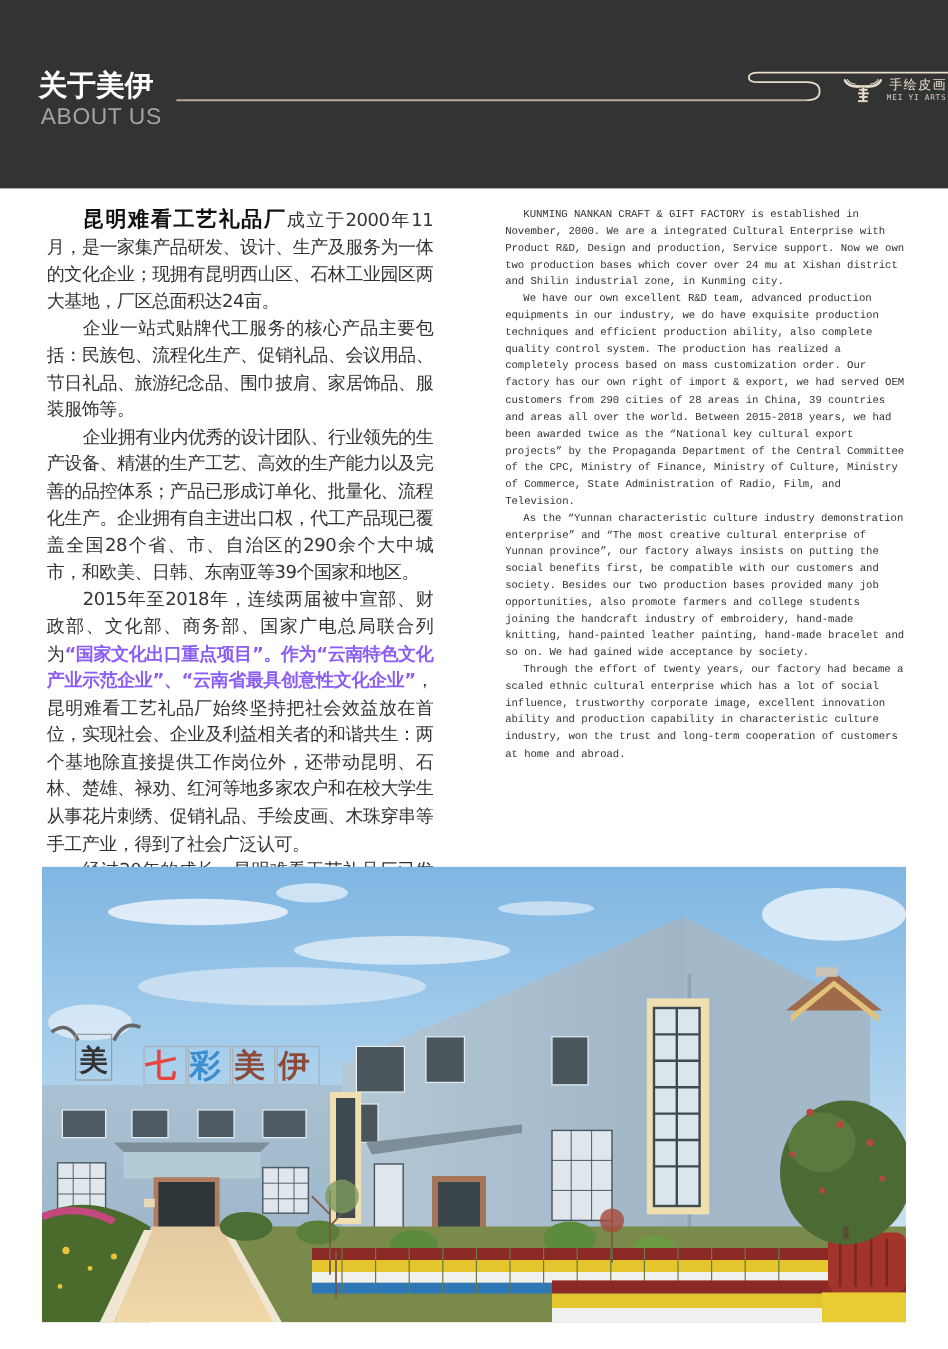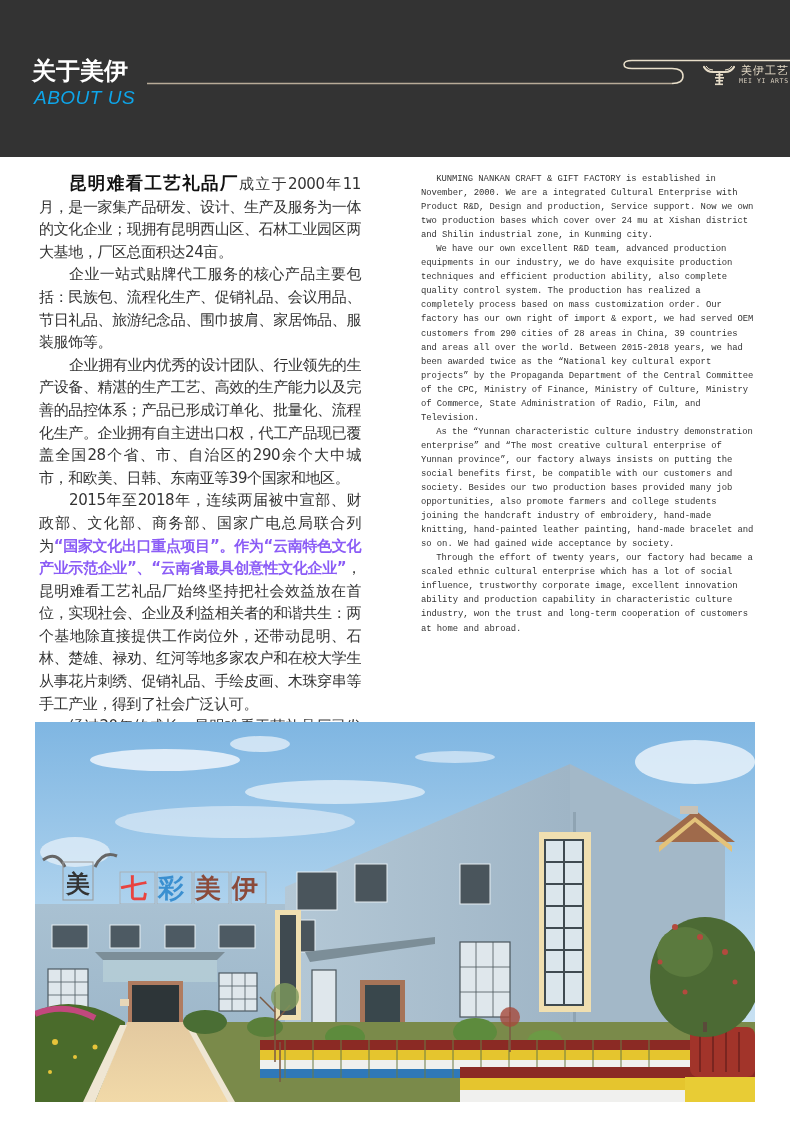--- a/index.html
+++ b/index.html
@@ -12,23 +12,22 @@
     background: #333333;
     text-align: center;
   }
   .title-cn {
     position: absolute; left: 32px; top: 55px;
     color: #ffffff; font-size: 24px; font-weight: bold; letter-spacing: 0px;
     font-family: "DejaVu Sans", sans-serif;
   }
   .title-en {
     position: absolute; left: 34px; top: 87px;
-    color: #0ea5e9; font-size: 19px; letter-spacing: 0.5px;
+    color: #a3a3a3; font-size: 19px; letter-spacing: 0.5px;
     font-family: "Liberation Sans", sans-serif;
-    font-style: italic;
   }
   .header-deco { position: absolute; left: 0; top: 0; width: 790px; height: 157px; }
   .logo {
     position: absolute; left: 703px; top: 63px; width: 87px; height: 26px;
   }
   .logo-mark { position: absolute; left: 0; top: 0; width: 32px; height: 24px; }
   .logo-cn {
     position: absolute; left: 38px; top: 0px; color: #e6dcc8; font-size: 11px;
     letter-spacing: 1px; font-family: "DejaVu Sans", sans-serif;
   }
@@ -80,21 +79,21 @@
     <svg class="logo-mark" width="32" height="24" viewBox="0 0 32 24">
       <path d="M1 4 Q4 9 10 9 L12 9 M31 4 Q28 9 22 9 L20 9" fill="none" stroke="#e6dcc8" stroke-width="2.2" stroke-linecap="round"></path>
       <path d="M3 3 Q5 7 10 7 M29 3 Q27 7 22 7" fill="none" stroke="#e6dcc8" stroke-width="1"></path>
       <rect x="11" y="8" width="10" height="2" fill="#e6dcc8"></rect>
       <rect x="13" y="11" width="7" height="1.6" fill="#e6dcc8"></rect>
       <rect x="12" y="14" width="9" height="1.6" fill="#e6dcc8"></rect>
       <rect x="13" y="17" width="7" height="1.6" fill="#e6dcc8"></rect>
       <rect x="15.5" y="10" width="1.8" height="12" fill="#e6dcc8"></rect>
       <rect x="12" y="20.5" width="8" height="1.6" fill="#e6dcc8"></rect>
     </svg>
-    <div class="logo-cn">美伊工艺</div>
+    <div class="logo-cn">手绘皮画</div>
     <div class="logo-en">MEI YI ARTS</div>
   </div>
 </div>
 
 <div class="cn-col">
   <p><span class="lead-name">昆明难看工艺礼品厂</span><span>成立于2000年11月，是一家集产品研发、设计、生产及服务为一体的文化企业；现拥有昆明西山区、石林工业园区两大基地，厂区总面积达24亩。</span></p>
   <p>企业一站式贴牌代工服务的核心产品主要包括：民族包、流程化生产、促销礼品、会议用品、节日礼品、旅游纪念品、围巾披肩、家居饰品、服装服饰等。</p>
   <p>企业拥有业内优秀的设计团队、行业领先的生产设备、精湛的生产工艺、高效的生产能力以及完善的品控体系；产品已形成订单化、批量化、流程化生产。企业拥有自主进出口权，代工产品现已覆盖全国28个省、市、自治区的290余个大中城市，和欧美、日韩、东南亚等39个国家和地区。</p>
   <p><span>2015年至2018年，连续两届被中宣部、财政部、文化部、商务部、国家广电总局联合列为</span><span class="hl">“国家文化出口重点项目”。作为“云南特色文化产业示范企业”、“云南省最具创意性文化企业”</span><span>，昆明难看工艺礼品厂始终坚持把社会效益放在首位，实现社会、企业及利益相关者的和谐共生：两个基地除直接提供工作岗位外，还带动昆明、石林、楚雄、禄劝、红河等地多家农户和在校大学生从事花片刺绣、促销礼品、手绘皮画、木珠穿串等手工产业，得到了社会广泛认可。</span></p>
   <p>经过20年的成长，昆明难看工艺礼品厂已发展为从事特色文化产业的规模企业。并凭借良好的企业形象、出众的创新能力、灵活的定制能力、守信的交付能力等，赢得了国内外客户的充分信任与真诚合作，是一家具有典型代表性、影响力、引导性和示范性的民族文化企业。</p>

